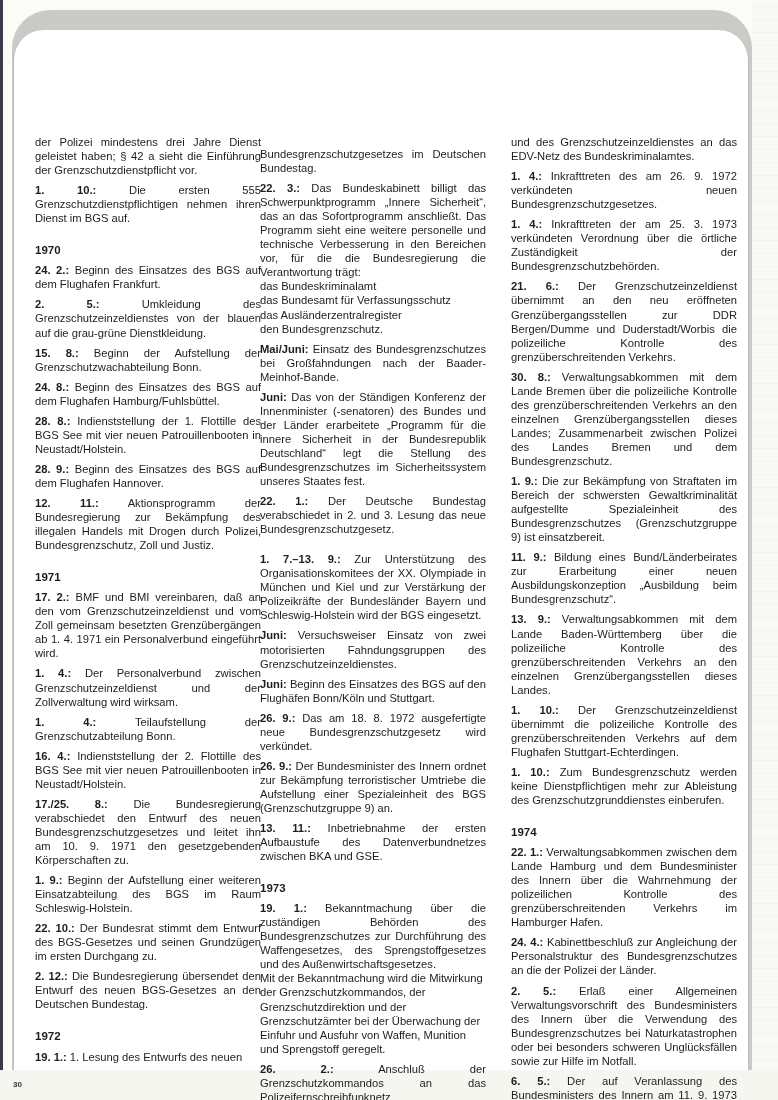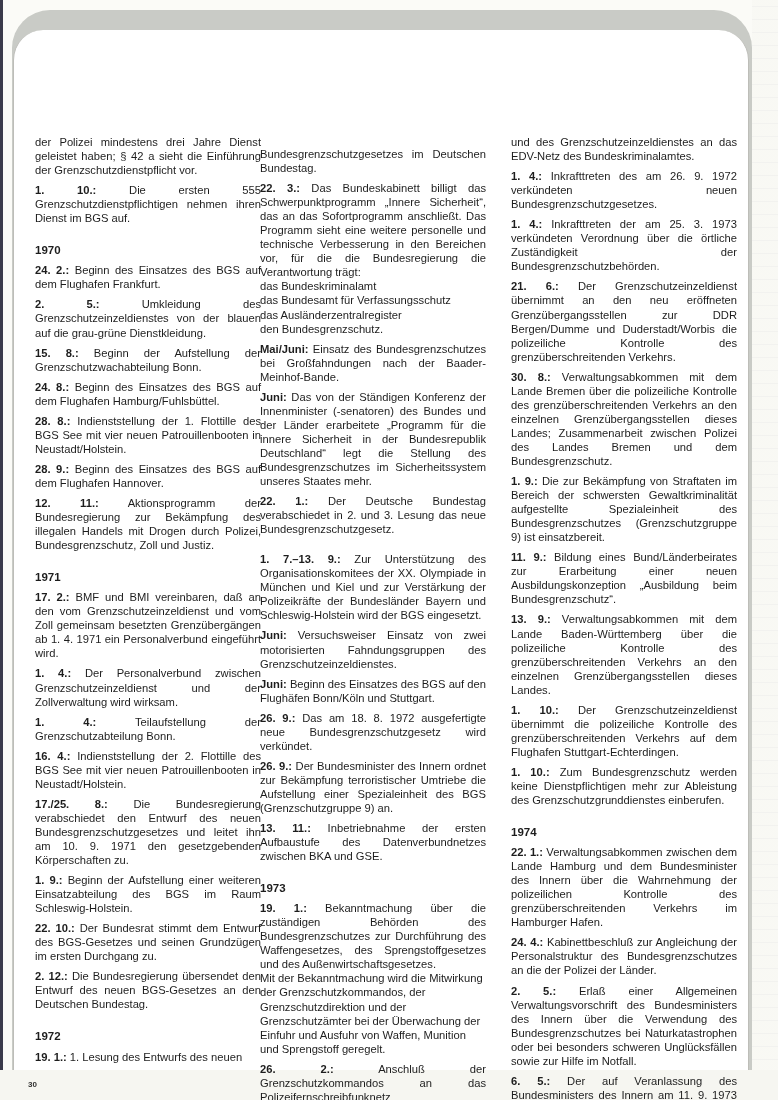--- a/index.html
+++ b/index.html
@@ -45,21 +45,21 @@
     .col3 { left: 511px; }
     .entry { margin: 0 0 6px 0; }
     .entry .date { font-weight: bold; }
     .year {
       font-weight: bold; 
       font-size: 11.5px;
       margin: 18px 0 6px 0;
     }
     .line { display: block; text-align: left; }
     .page-number {
-      position: absolute; left: 28px; top: 1080px;
+      position: absolute; left: 13px; top: 1080px;
       font-size: 8px; font-weight: bold; color: #333;
     }
   </style>
 </head>
 <body>
 
 <div class="left-edge"></div>
 <div class="side-noise"></div>
 <div class="frame"></div>
 <div class="frame-inner"></div>
@@ -85,21 +85,21 @@
     <p class="entry"><span class="date">1. 9.:</span> <span>Beginn der Aufstellung einer weiteren Einsatzabteilung des BGS im Raum Schleswig-Holstein.</span></p>
     <p class="entry"><span class="date">22. 10.:</span> <span>Der Bundesrat stimmt dem Entwurf des BGS-Gesetzes und seinen Grundzügen im ersten Durchgang zu.</span></p>
     <p class="entry"><span class="date">2. 12.:</span> <span>Die Bundesregierung übersendet den Entwurf des neuen BGS-Gesetzes an den Deutschen Bundestag.</span></p>
     <div class="year">1972</div>
     <p class="entry"><span class="date">19. 1.:</span> <span>1. Lesung des Entwurfs des neuen</span></p>
   </div>
 <div class="col col2">
     <p class="entry"><span>Bundesgrenzschutzgesetzes im Deutschen Bundestag.</span></p>
     <p class="entry"><span class="date">22. 3.:</span> <span>Das Bundeskabinett billigt das Schwerpunktprogramm „Innere Sicherheit“, das an das Sofortprogramm anschließt. Das Programm sieht eine weitere personelle und technische Verbesserung in den Bereichen vor, für die die Bundesregierung die Verantwortung trägt:</span><span class="line">das Bundeskriminalamt</span><span class="line">das Bundesamt für Verfassungsschutz</span><span class="line">das Ausländerzentralregister</span><span class="line">den Bundesgrenzschutz.</span></p>
     <p class="entry"><span class="date">Mai/Juni:</span> <span>Einsatz des Bundesgrenzschutzes bei Großfahndungen nach der Baader-Meinhof-Bande.</span></p>
-    <p class="entry"><span class="date">Juni:</span> <span>Das von der Ständigen Konferenz der Innenminister (-senatoren) des Bundes und der Länder erarbeitete „Programm für die innere Sicherheit in der Bundesrepublik Deutschland“ legt die Stellung des Bundesgrenzschutzes im Sicherheitssystem unseres Staates mehr.</span></p>
+    <p class="entry"><span class="date">Juni:</span> <span>Das von der Ständigen Konferenz der Innenminister (-senatoren) des Bundes und der Länder erarbeitete „Programm für die innere Sicherheit in der Bundesrepublik Deutschland“ legt die Stellung des Bundesgrenzschutzes im Sicherheitssystem unseres Staates fest.</span></p>
     <p class="entry"><span class="date">22. 1.:</span> <span>Der Deutsche Bundestag verabschiedet in 2. und 3. Lesung das neue Bundesgrenzschutzgesetz.</span></p>
     <div style="height: 10px;"></div>
     <p class="entry"><span class="date">1. 7.–13. 9.:</span> <span>Zur Unterstützung des Organisationskomitees der XX. Olympiade in München und Kiel und zur Verstärkung der Polizeikräfte der Bundesländer Bayern und Schleswig-Holstein wird der BGS eingesetzt.</span></p>
     <p class="entry"><span class="date">Juni:</span> <span>Versuchsweiser Einsatz von zwei motorisierten Fahndungsgruppen des Grenzschutzeinzeldienstes.</span></p>
     <p class="entry"><span class="date">Juni:</span> <span>Beginn des Einsatzes des BGS auf den Flughäfen Bonn/Köln und Stuttgart.</span></p>
     <p class="entry"><span class="date">26. 9.:</span> <span>Das am 18. 8. 1972 ausgefertigte neue Bundesgrenzschutzgesetz wird verkündet.</span></p>
     <p class="entry"><span class="date">26. 9.:</span> <span>Der Bundesminister des Innern ordnet zur Bekämpfung terroristischer Umtriebe die Aufstellung einer Spezialeinheit des BGS (Grenzschutzgruppe 9) an.</span></p>
     <p class="entry"><span class="date">13. 11.:</span> <span>Inbetriebnahme der ersten Aufbaustufe des Datenverbundnetzes zwischen BKA und GSE.</span></p>
     <div class="year">1973</div>
     <p class="entry"><span class="date">19. 1.:</span> <span>Bekanntmachung über die zuständigen Behörden des Bundesgrenzschutzes zur Durchführung des Waffengesetzes, des Sprengstoffgesetzes und des Außenwirtschaftsgesetzes.</span><span class="line">Mit der Bekanntmachung wird die Mitwirkung der Grenzschutzkommandos, der Grenzschutzdirektion und der Grenzschutzämter bei der Überwachung der Einfuhr und Ausfuhr von Waffen, Munition und Sprengstoff geregelt.</span></p>

